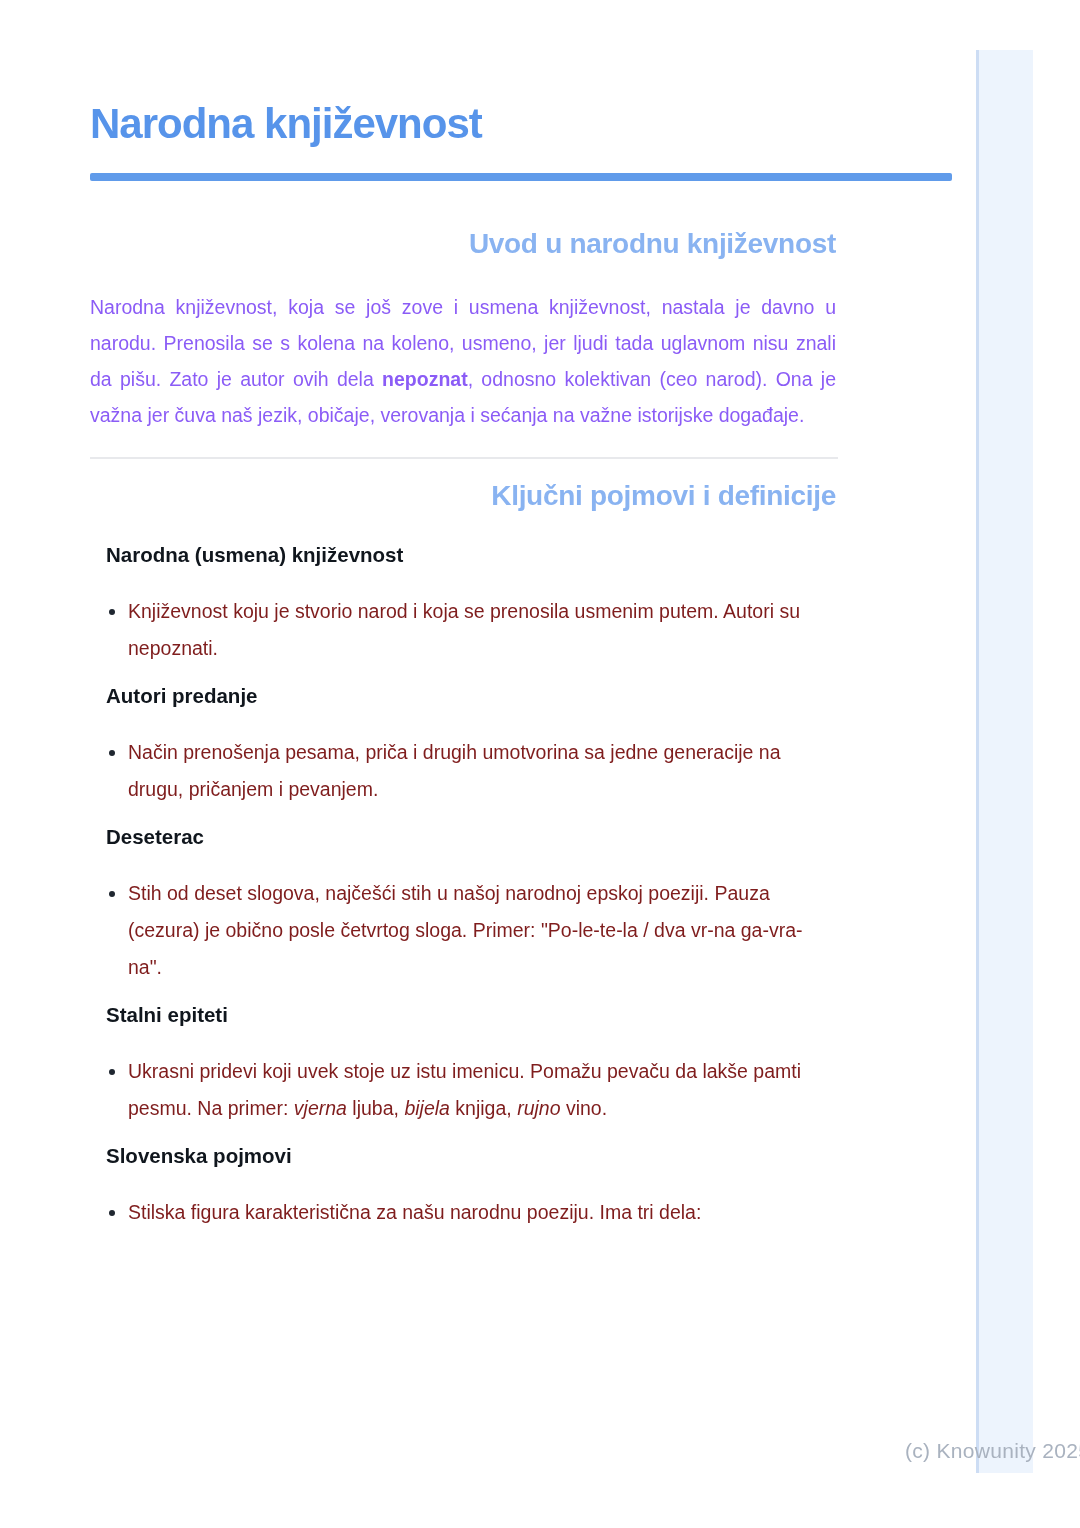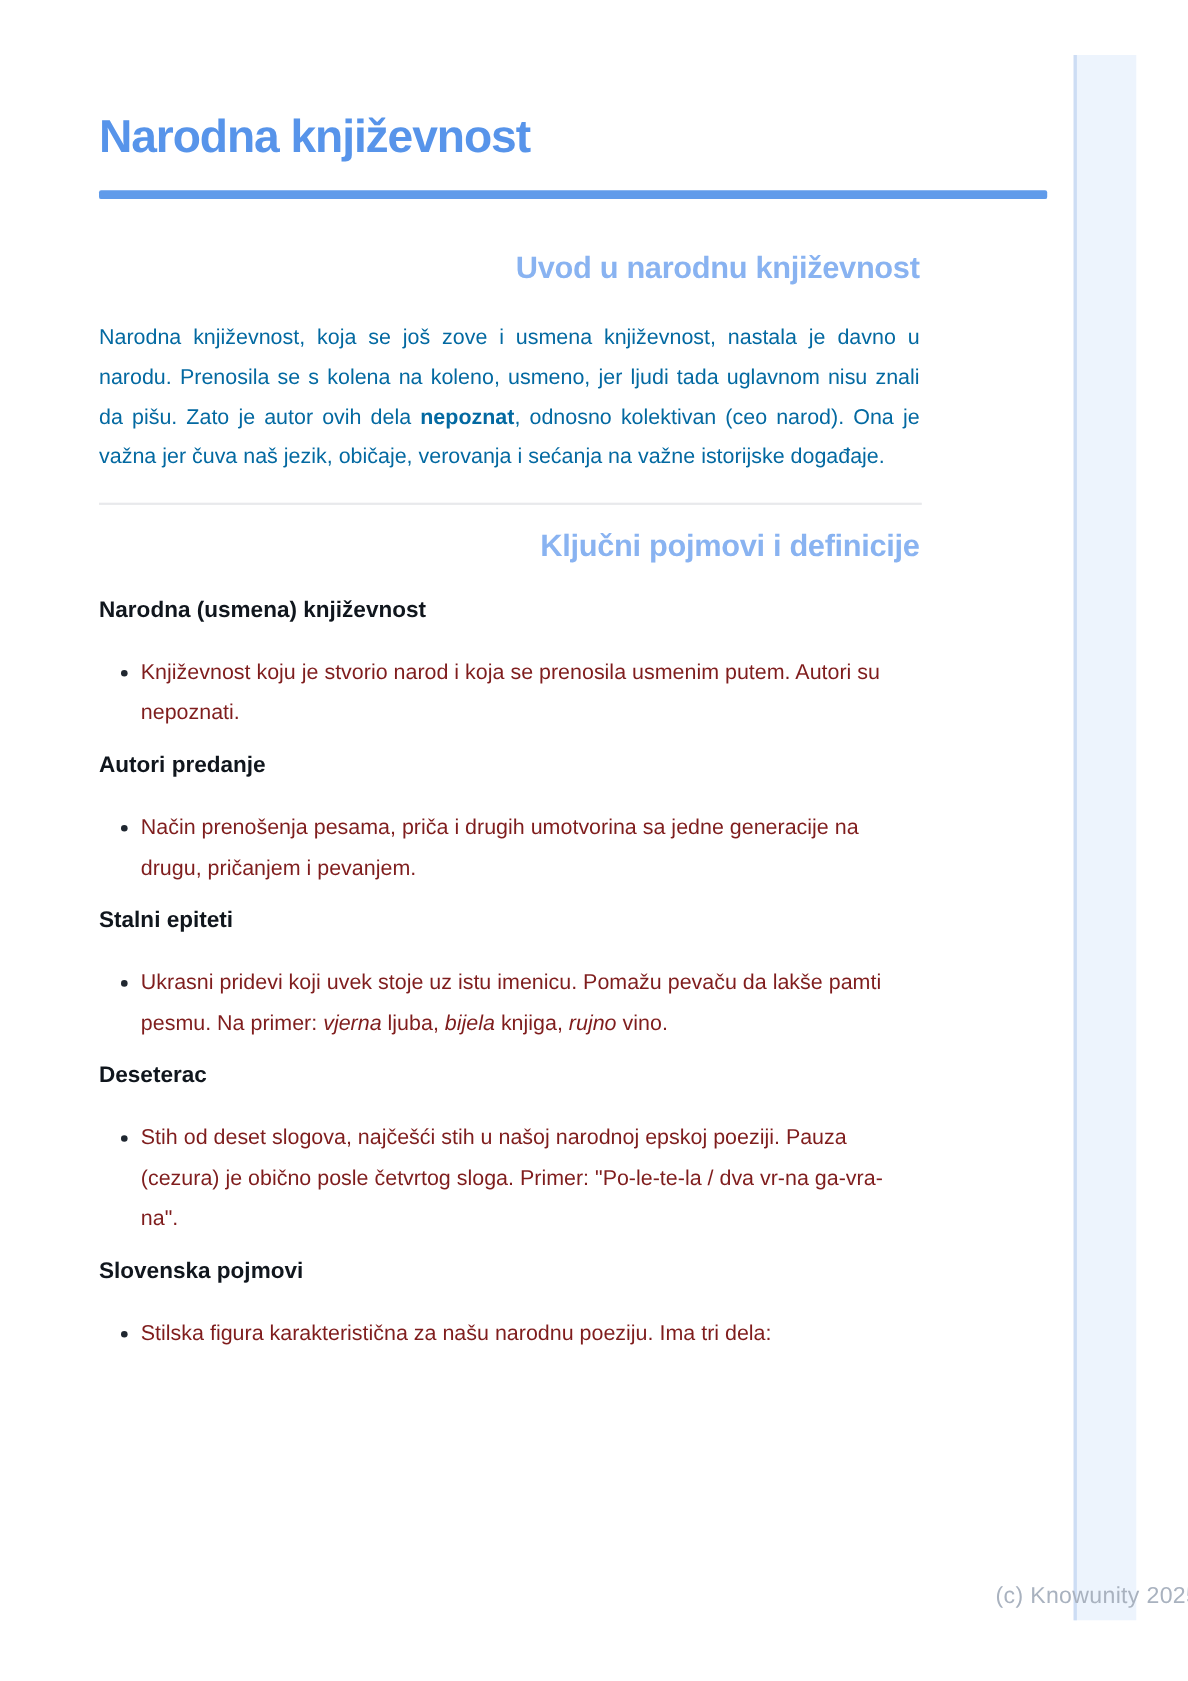--- a/index.html
+++ b/index.html
@@ -61,36 +61,36 @@
     text-align: right;
   }
 
   h2.section-heading.key-terms { margin-top: 20px; }
 
   p.intro-para {
     margin: 28px 0 0;
     font-size: 19.5px;
     line-height: 36px;
     text-align: justify;
-    color: #0369a1;
+    color: #8b5cf6;
   }
 
   hr.divider {
     margin: 24px 0 0;
     border: none;
     border-top: 2px solid #e8e9ec;
     width: 748px;
   }
 
   .terms { margin-top: 29px; }
   .term { margin-top: 16px; }
   .term:first-child { margin-top: 0; }
 
   .term h3 {
-    margin: 0;
+    margin: 16px;
     font-size: 20.5px;
     line-height: 25px;
     font-weight: 700;
     color: #10161d;
   }
 
   .term ul {
     margin: 26px 0 0;
     padding: 0 0 0 38px;
     list-style: disc outside;
@@ -149,30 +149,30 @@
       <h3>Autori predanje</h3>
       <ul>
         <li><span>Način prenošenja pesama, priča i drugih umotvorina sa jedne generacije na drugu, pričanjem i pevanjem.</span></li>
       </ul>
     </section>
 
     <section class="term">
     </section>
 
     <section class="term">
-      <h3>Stalni epiteti</h3>
+      <h3>Deseterac</h3>
       <ul>
-        <li><span>Ukrasni pridevi koji uvek stoje uz istu imenicu. Pomažu pevaču da lakše pamti pesmu. Na primer: </span><span class="i">vjerna</span><span> ljuba, </span><span class="i">bijela</span><span> knjiga, </span><span class="i">rujno</span><span> vino.</span></li>
+        <li><span>Stih od deset slogova, najčešći stih u našoj narodnoj epskoj poeziji. Pauza (cezura) je obično posle četvrtog sloga. Primer: "Po-le-te-la / dva vr-na ga-vra-na".</span></li>
       </ul>
     </section>
 
     <section class="term">
-      <h3>Deseterac</h3>
+      <h3>Stalni epiteti</h3>
       <ul>
-        <li><span>Stih od deset slogova, najčešći stih u našoj narodnoj epskoj poeziji. Pauza (cezura) je obično posle četvrtog sloga. Primer: "Po-le-te-la / dva vr-na ga-vra-na".</span></li>
+        <li><span>Ukrasni pridevi koji uvek stoje uz istu imenicu. Pomažu pevaču da lakše pamti pesmu. Na primer: </span><span class="i">vjerna</span><span> ljuba, </span><span class="i">bijela</span><span> knjiga, </span><span class="i">rujno</span><span> vino.</span></li>
       </ul>
     </section>
 
     <section class="term">
       <h3>Slovenska pojmovi</h3>
       <ul>
         <li><span>Stilska figura karakteristična za našu narodnu poeziju. Ima tri dela:</span></li>
       </ul>
     </section>
 

